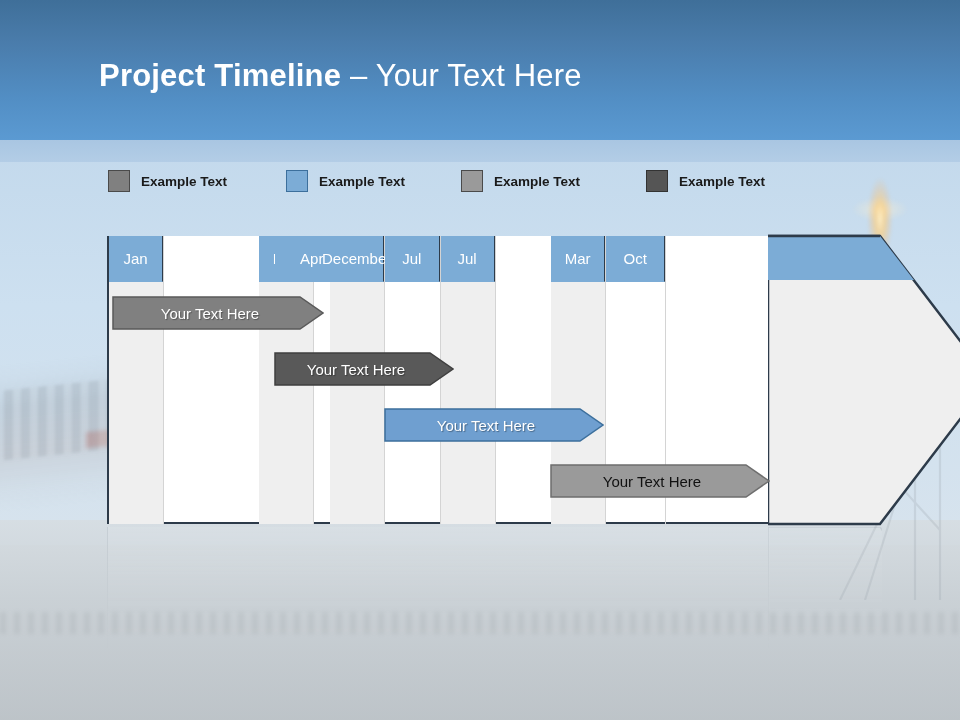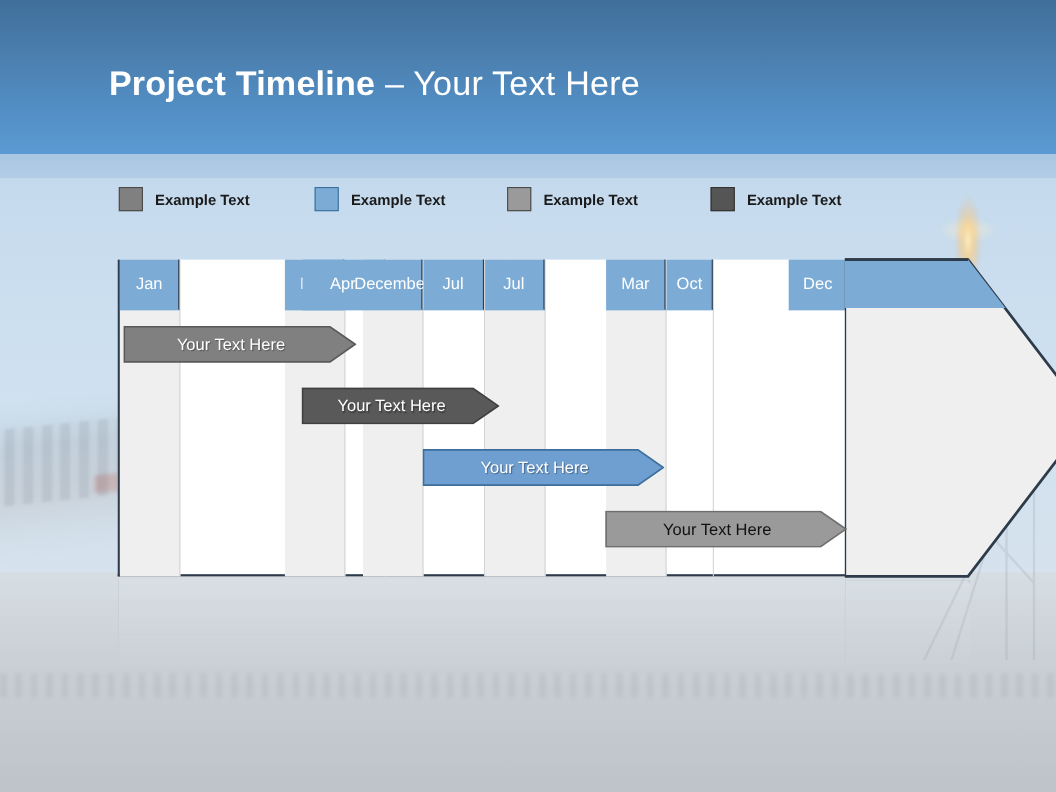--- a/index.html
+++ b/index.html
@@ -214,25 +214,22 @@
       </div>
       <div class="col" style="left: 276.25px; width: 55.25px;">
         <div class="col-head">Jul</div>
       </div>
       <div class="col alt" style="left: 331.5px; width: 55.25px;">
         <div class="col-head">Jul</div>
       </div>
       <div class="col alt" style="left: 442px; width: 55.25px;">
         <div class="col-head">Mar</div>
       </div>
-      <div class="col" style="left: 497.25px; width: 43px;">
+      <div class="col" style="left: 497.25px; width: 60px;">
         <div class="col-head">Oct</div>
-      </div>
-      <div class="col" style="left: 607.75px; width: 55.25px;">
-        <div class="col-head">Dec</div>
       </div>
     </div>
   <div id="chart-point">
     <svg viewBox="0 0 224 292" preserveAspectRatio="none" aria-hidden="true">
       <polygon points="0,2 112,2 222,146 112,290 0,290" fill="#efefef" stroke="#2d3b4a" stroke-width="2.5" stroke-linejoin="miter"></polygon>
       <polygon points="0,2 112,2 146,46 0,46" fill="#7cacd6" stroke="none"></polygon>
       <line x1="0" y1="2" x2="112" y2="2" stroke="#2d3b4a" stroke-width="2.5"></line>
     </svg>
   </div>
 <div class="bar" style="left: 5px; top: 60px; width: 212px;">

